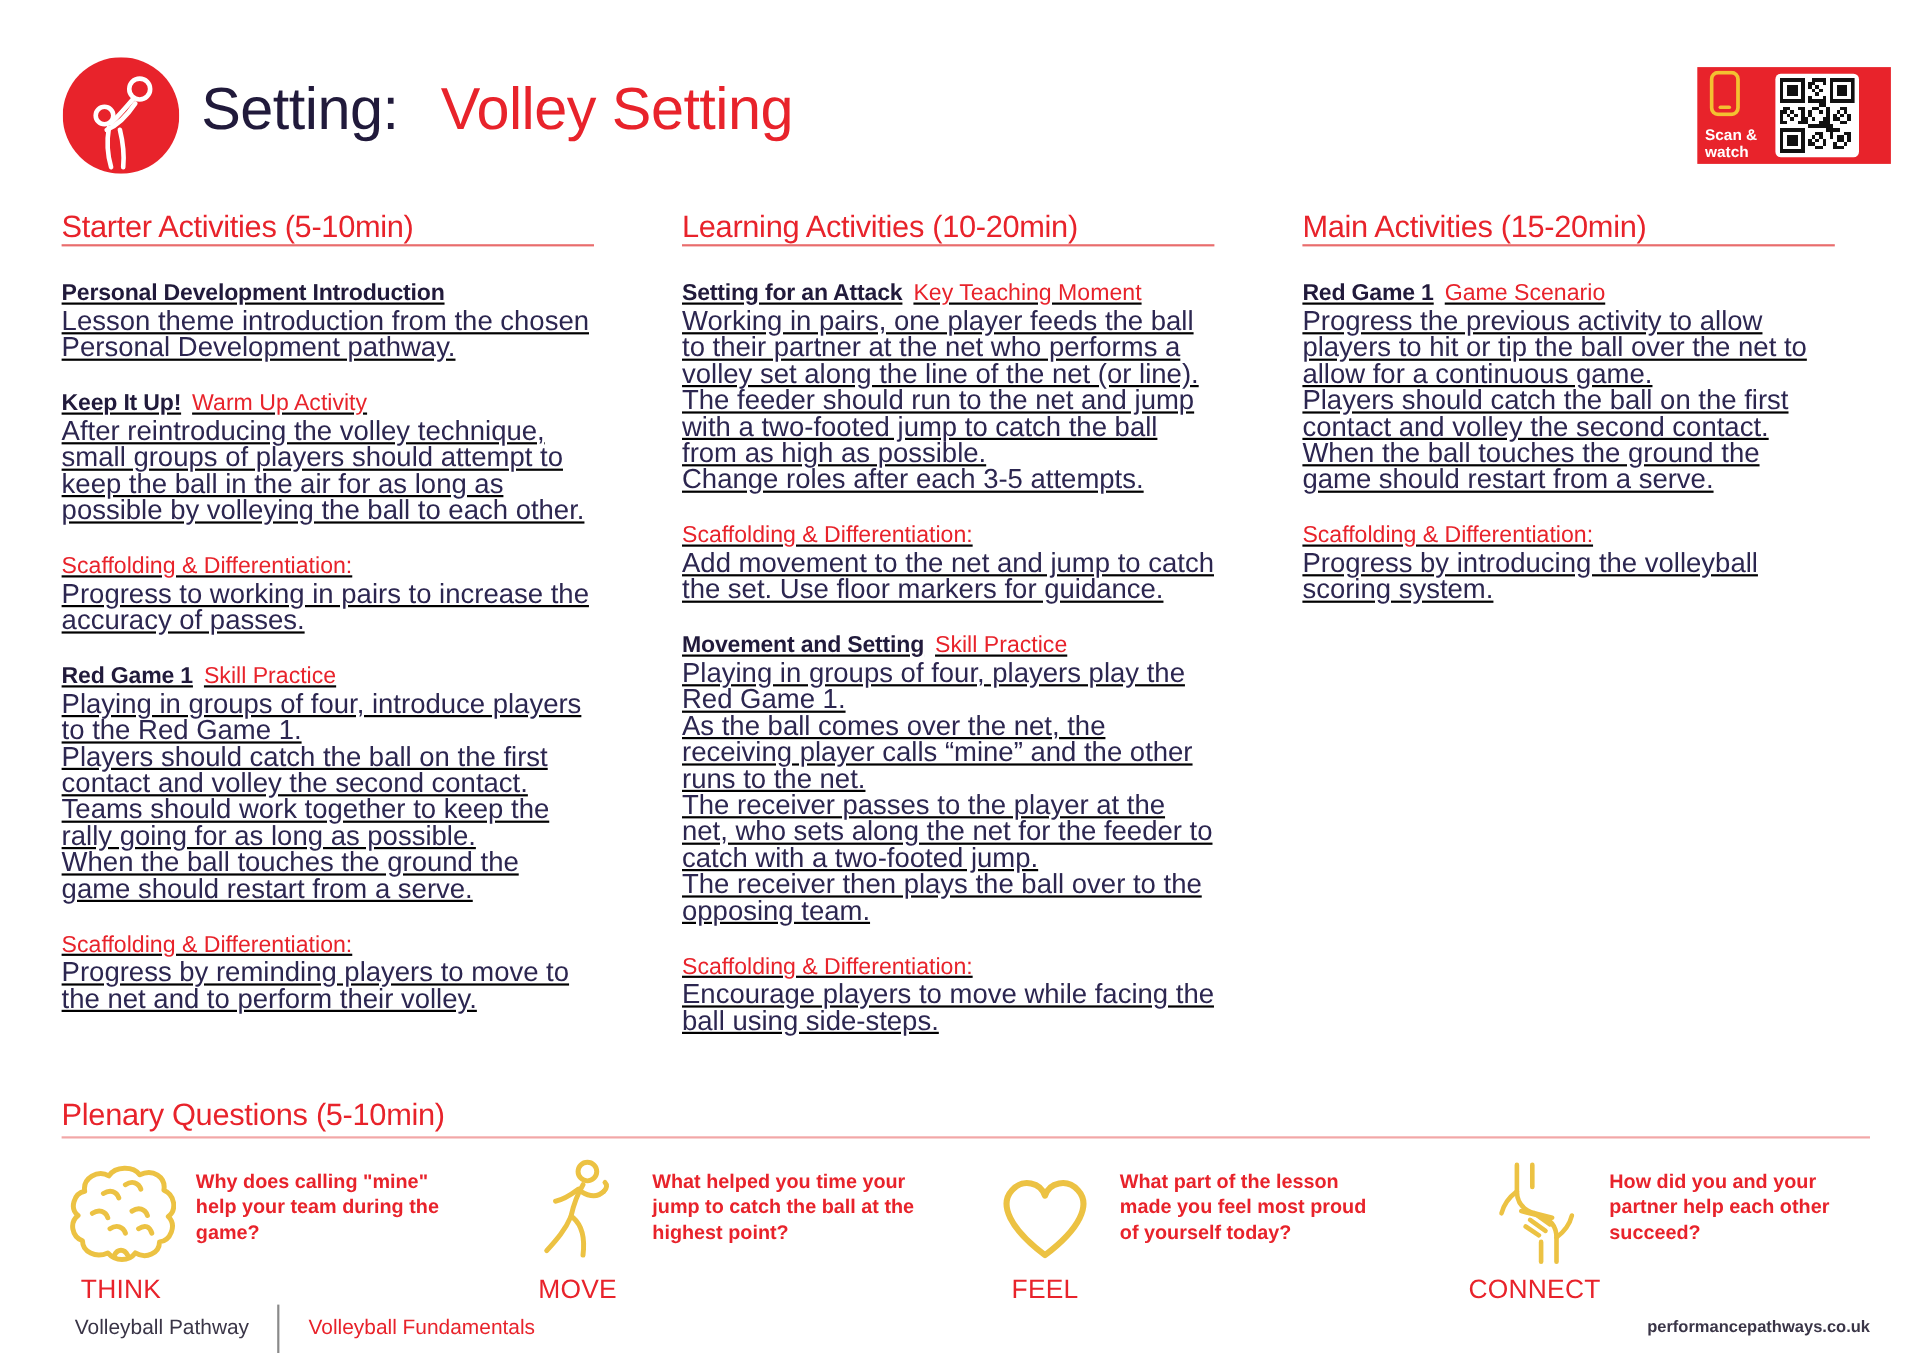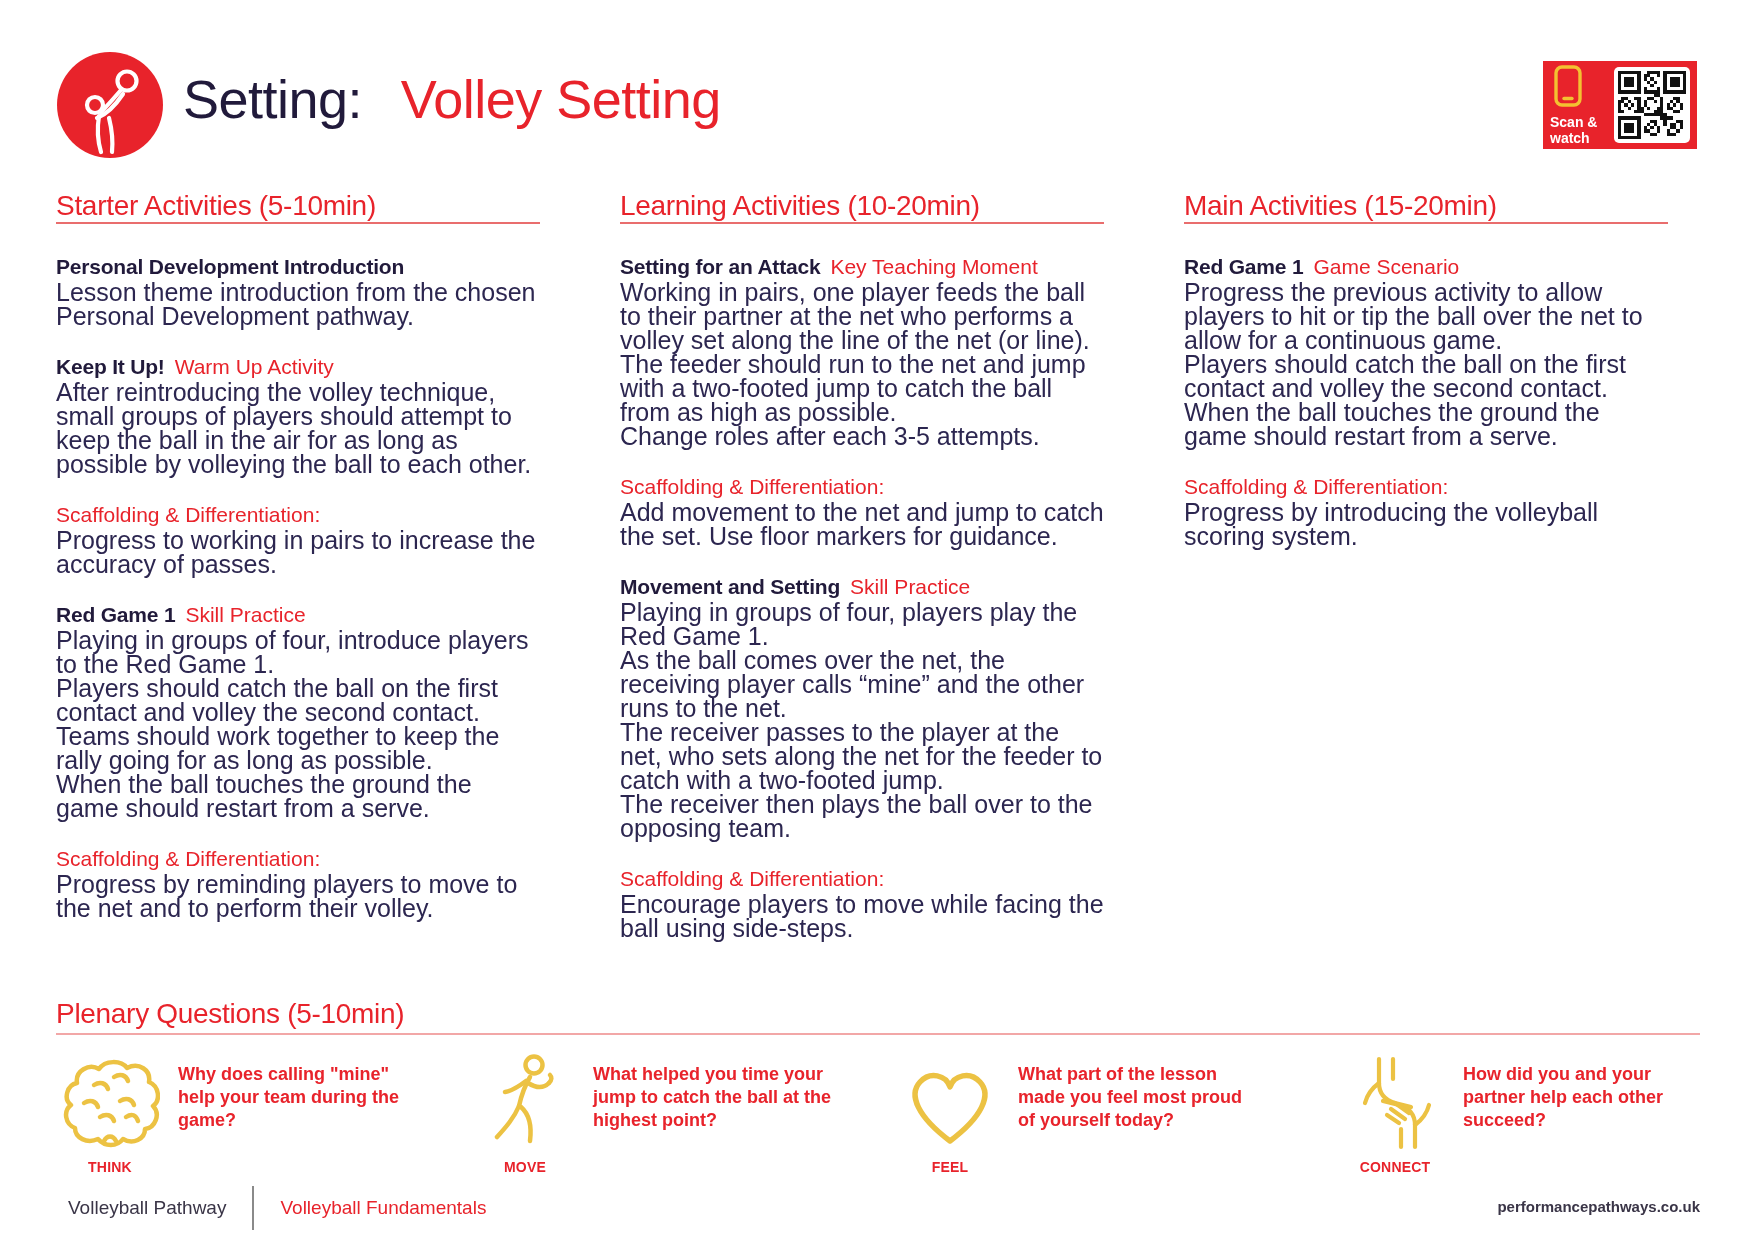--- a/index.html
+++ b/index.html
@@ -9,44 +9,44 @@
   *{margin:0;padding:0;box-sizing:border-box;}
   html,body{background:#ffffff;}
   body{font-family:"Liberation Sans","DejaVu Sans",sans-serif;}
   .page{position:relative;width:1754px;height:1241px;background:#fff;overflow:hidden;}
 
   
   .logo{position:absolute;left:57px;top:52px;width:106px;height:106px;}
   .title{position:absolute;left:183px;top:68px;font-size:54px;font-weight:500;letter-spacing:-0.5px;color:var(--navy);white-space:nowrap;}
   .title .hl{color:var(--red);margin-left:24px;}
 
-  .qrbox{position:absolute;left:1543px;top:61px;width:154px;height:88px;background:var(--red);display:flex;align-items:center;padding:6px 7px;}
+  .qrbox{position:absolute;left:1543px;top:61px;width:176px;height:88px;background:var(--red);display:flex;align-items:center;padding:6px 7px;}
   .qr-left{width:62px;display:flex;flex-direction:column;align-items:flex-start;}
   .phone-icon{margin-left:4px;margin-bottom:3px;}
   .scan-text{color:#fff;font-weight:700;font-size:14px;line-height:16px;}
   .qr-wrap{width:76px;height:76px;background:#fff;border-radius:5px;margin-left:2px;display:flex;align-items:center;justify-content:center;}
 
   
   .cols{position:absolute;left:56px;top:190px;display:grid;grid-template-columns:repeat(3,484px);column-gap:80px;}
   .col-heading{color:var(--red);font-size:28px;font-weight:500;letter-spacing:-0.3px;border-bottom:2px solid var(--rule);margin-bottom:30px;}
-  .section{margin-bottom:26px;}
+  .section{margin-bottom:26px;text-decoration:underline;}
   .sec-title-line{font-size:21px;line-height:26px;}
   .sec-title-main{font-weight:700;color:var(--navy);letter-spacing:-0.2px;}
   .sec-title-red{font-weight:400;color:var(--red);}
   .sec-tag{color:var(--red);font-weight:400;margin-left:10px;}
   .sec-line{font-size:25px;line-height:24px;color:var(--body);}
 
   
   .plenary{position:absolute;left:56px;top:998px;width:1644px;}
   .plenary-heading{color:var(--red);font-size:28px;font-weight:500;letter-spacing:-0.3px;padding-bottom:3px;border-bottom:2px solid var(--rule-light);margin-bottom:22px;}
   .pl-items{display:grid;grid-template-columns:415px 425px 445px 359px;}
   .pl-item{display:flex;align-items:flex-start;}
   .pl-icon-wrap{display:flex;flex-direction:column;align-items:center;min-width:108px;margin-right:14px;}
   .pl-icon{height:92px;display:flex;align-items:center;justify-content:center;}
-  .pl-label{margin-top:10px;color:var(--red);font-weight:700;font-size:14px;letter-spacing:0.2px;}
+  .pl-label{margin-top:10px;color:var(--red);font-weight:400;font-size:24px;letter-spacing:0.2px;}
   .pl-question{color:var(--red);font-weight:700;font-size:18px;line-height:23px;padding-top:6px;padding-right:30px;max-width:270px;}
 
   
   .footer-left{position:absolute;left:56px;top:1185px;display:flex;align-items:center;height:46px;margin-left:12px;}
   .footer-primary{color:var(--footer);font-size:19px;}
   .footer-divider{width:2px;height:44px;background:#8a8a8a;margin:0 26px;}
   .footer-secondary{color:var(--red);font-size:19px;}
   .footer-right{position:absolute;right:54px;top:1198px;color:var(--footer);font-size:15px;font-weight:bold;}
 </style>
 </head>

